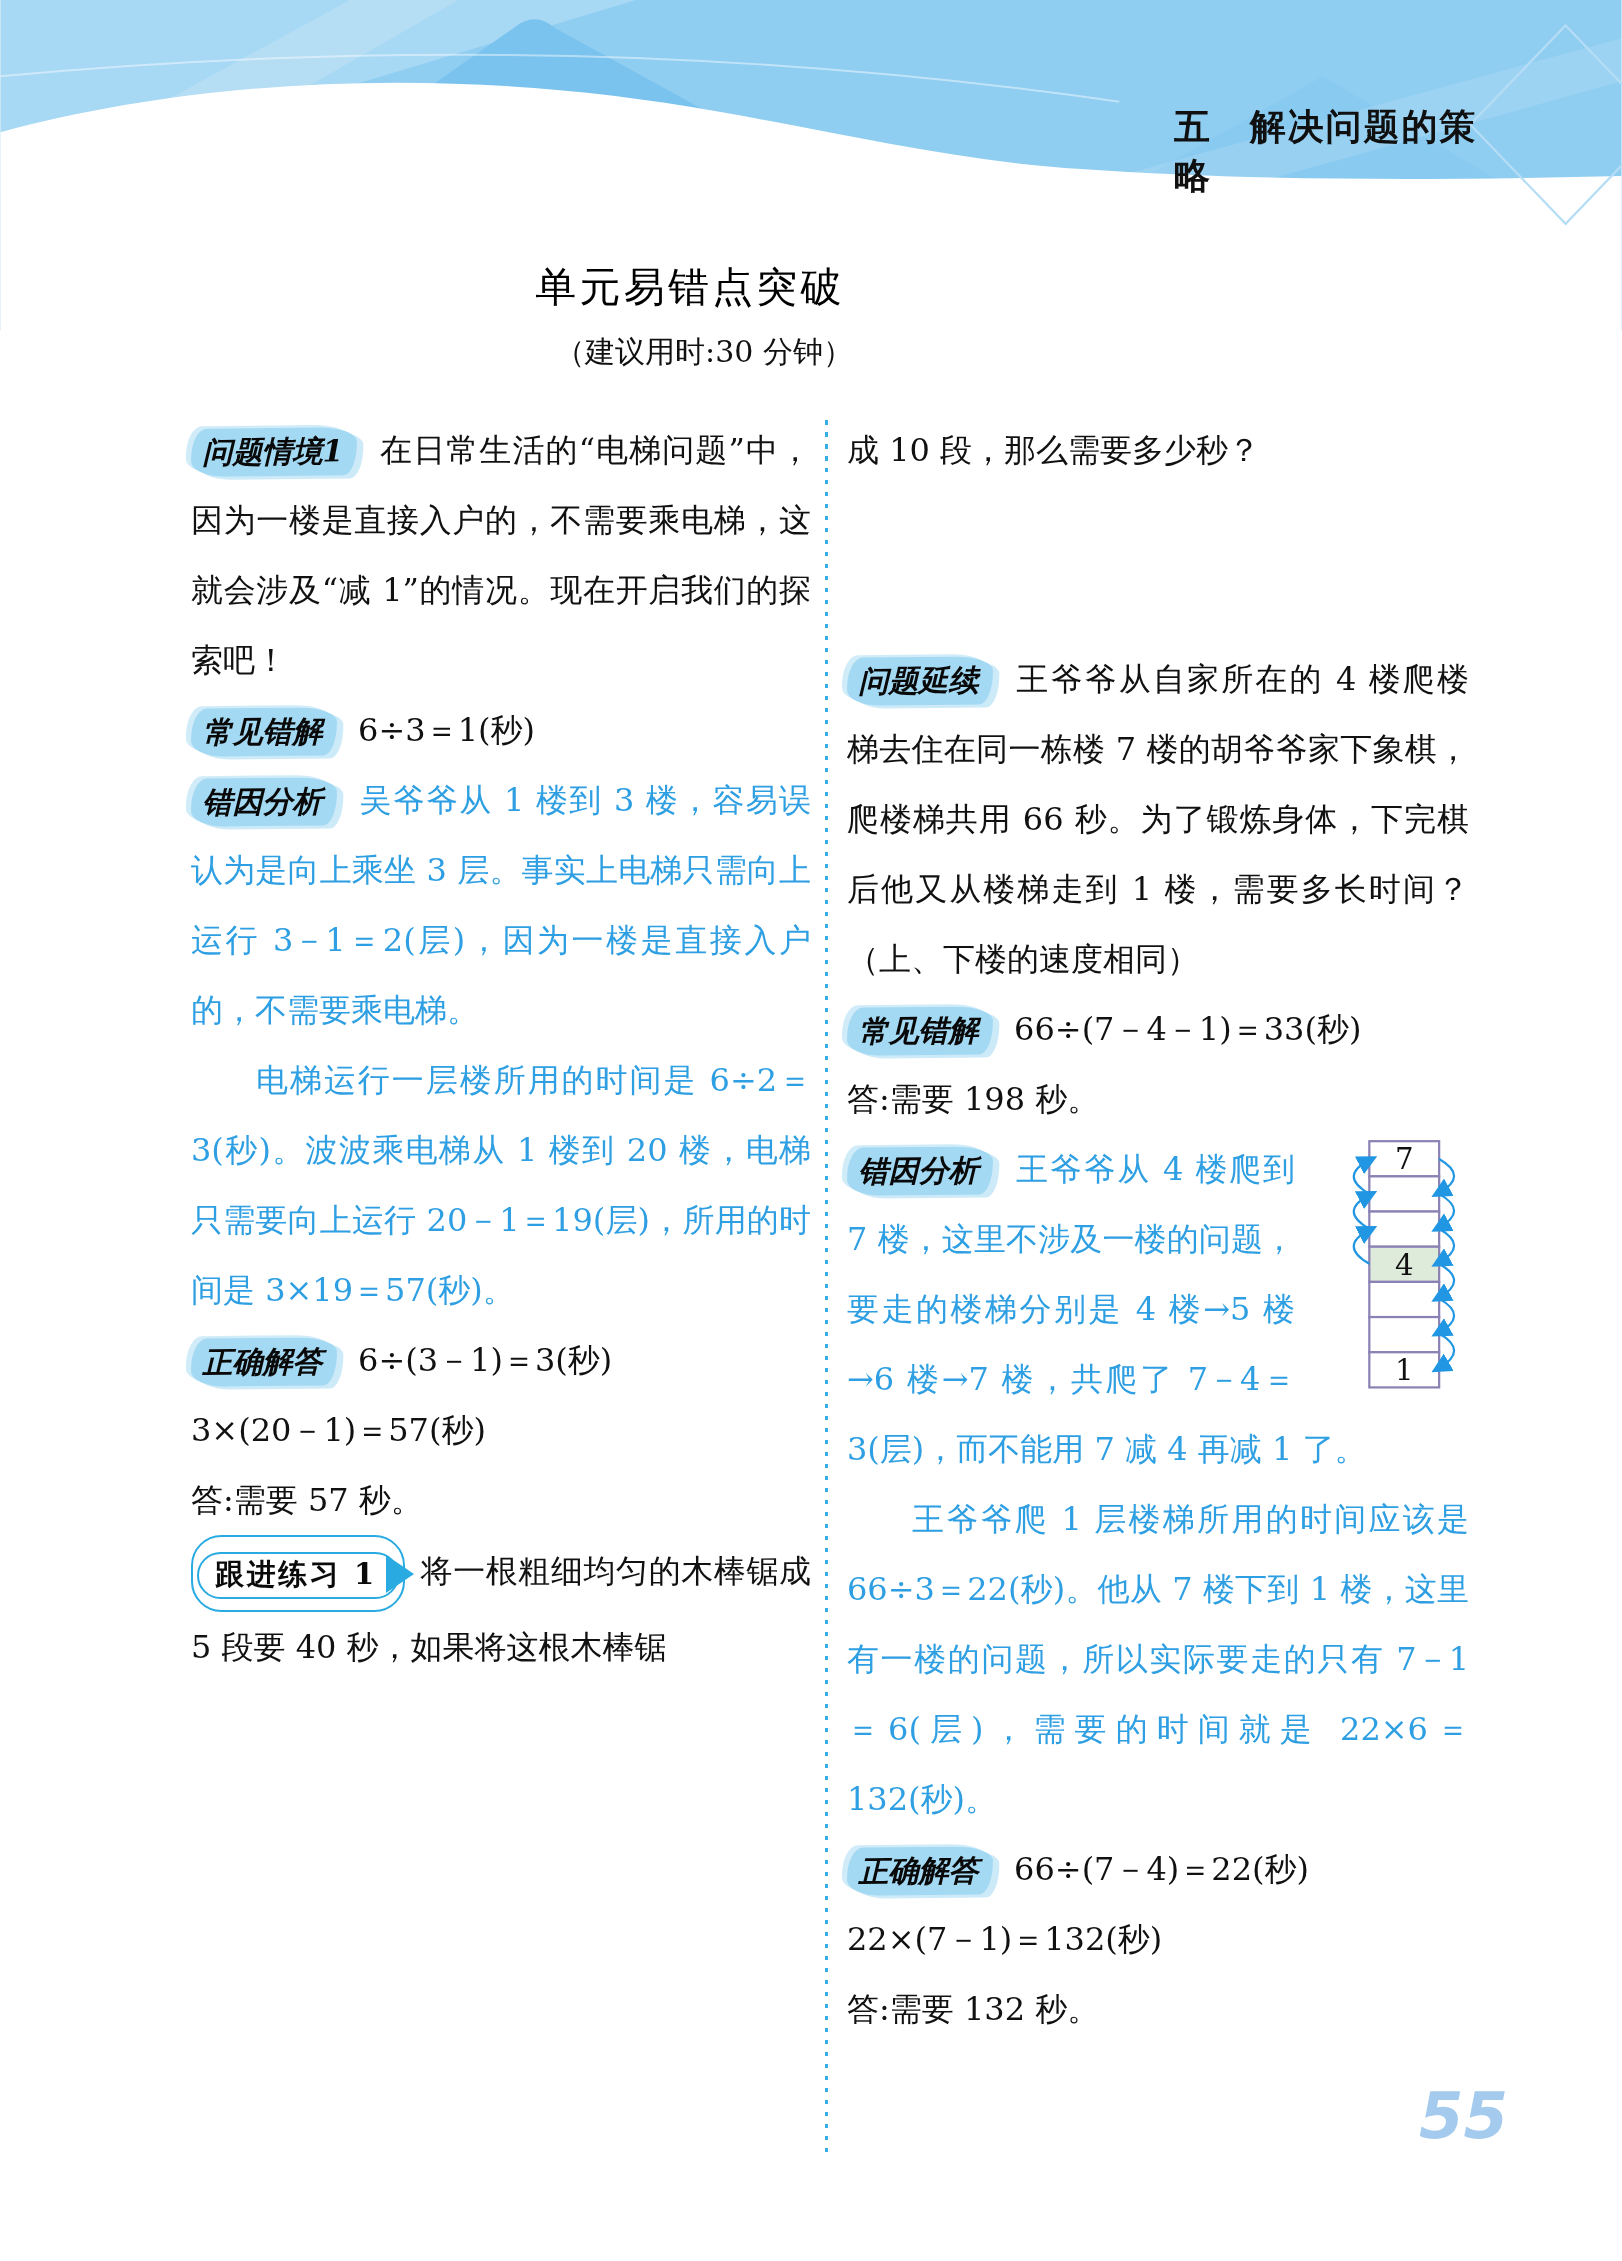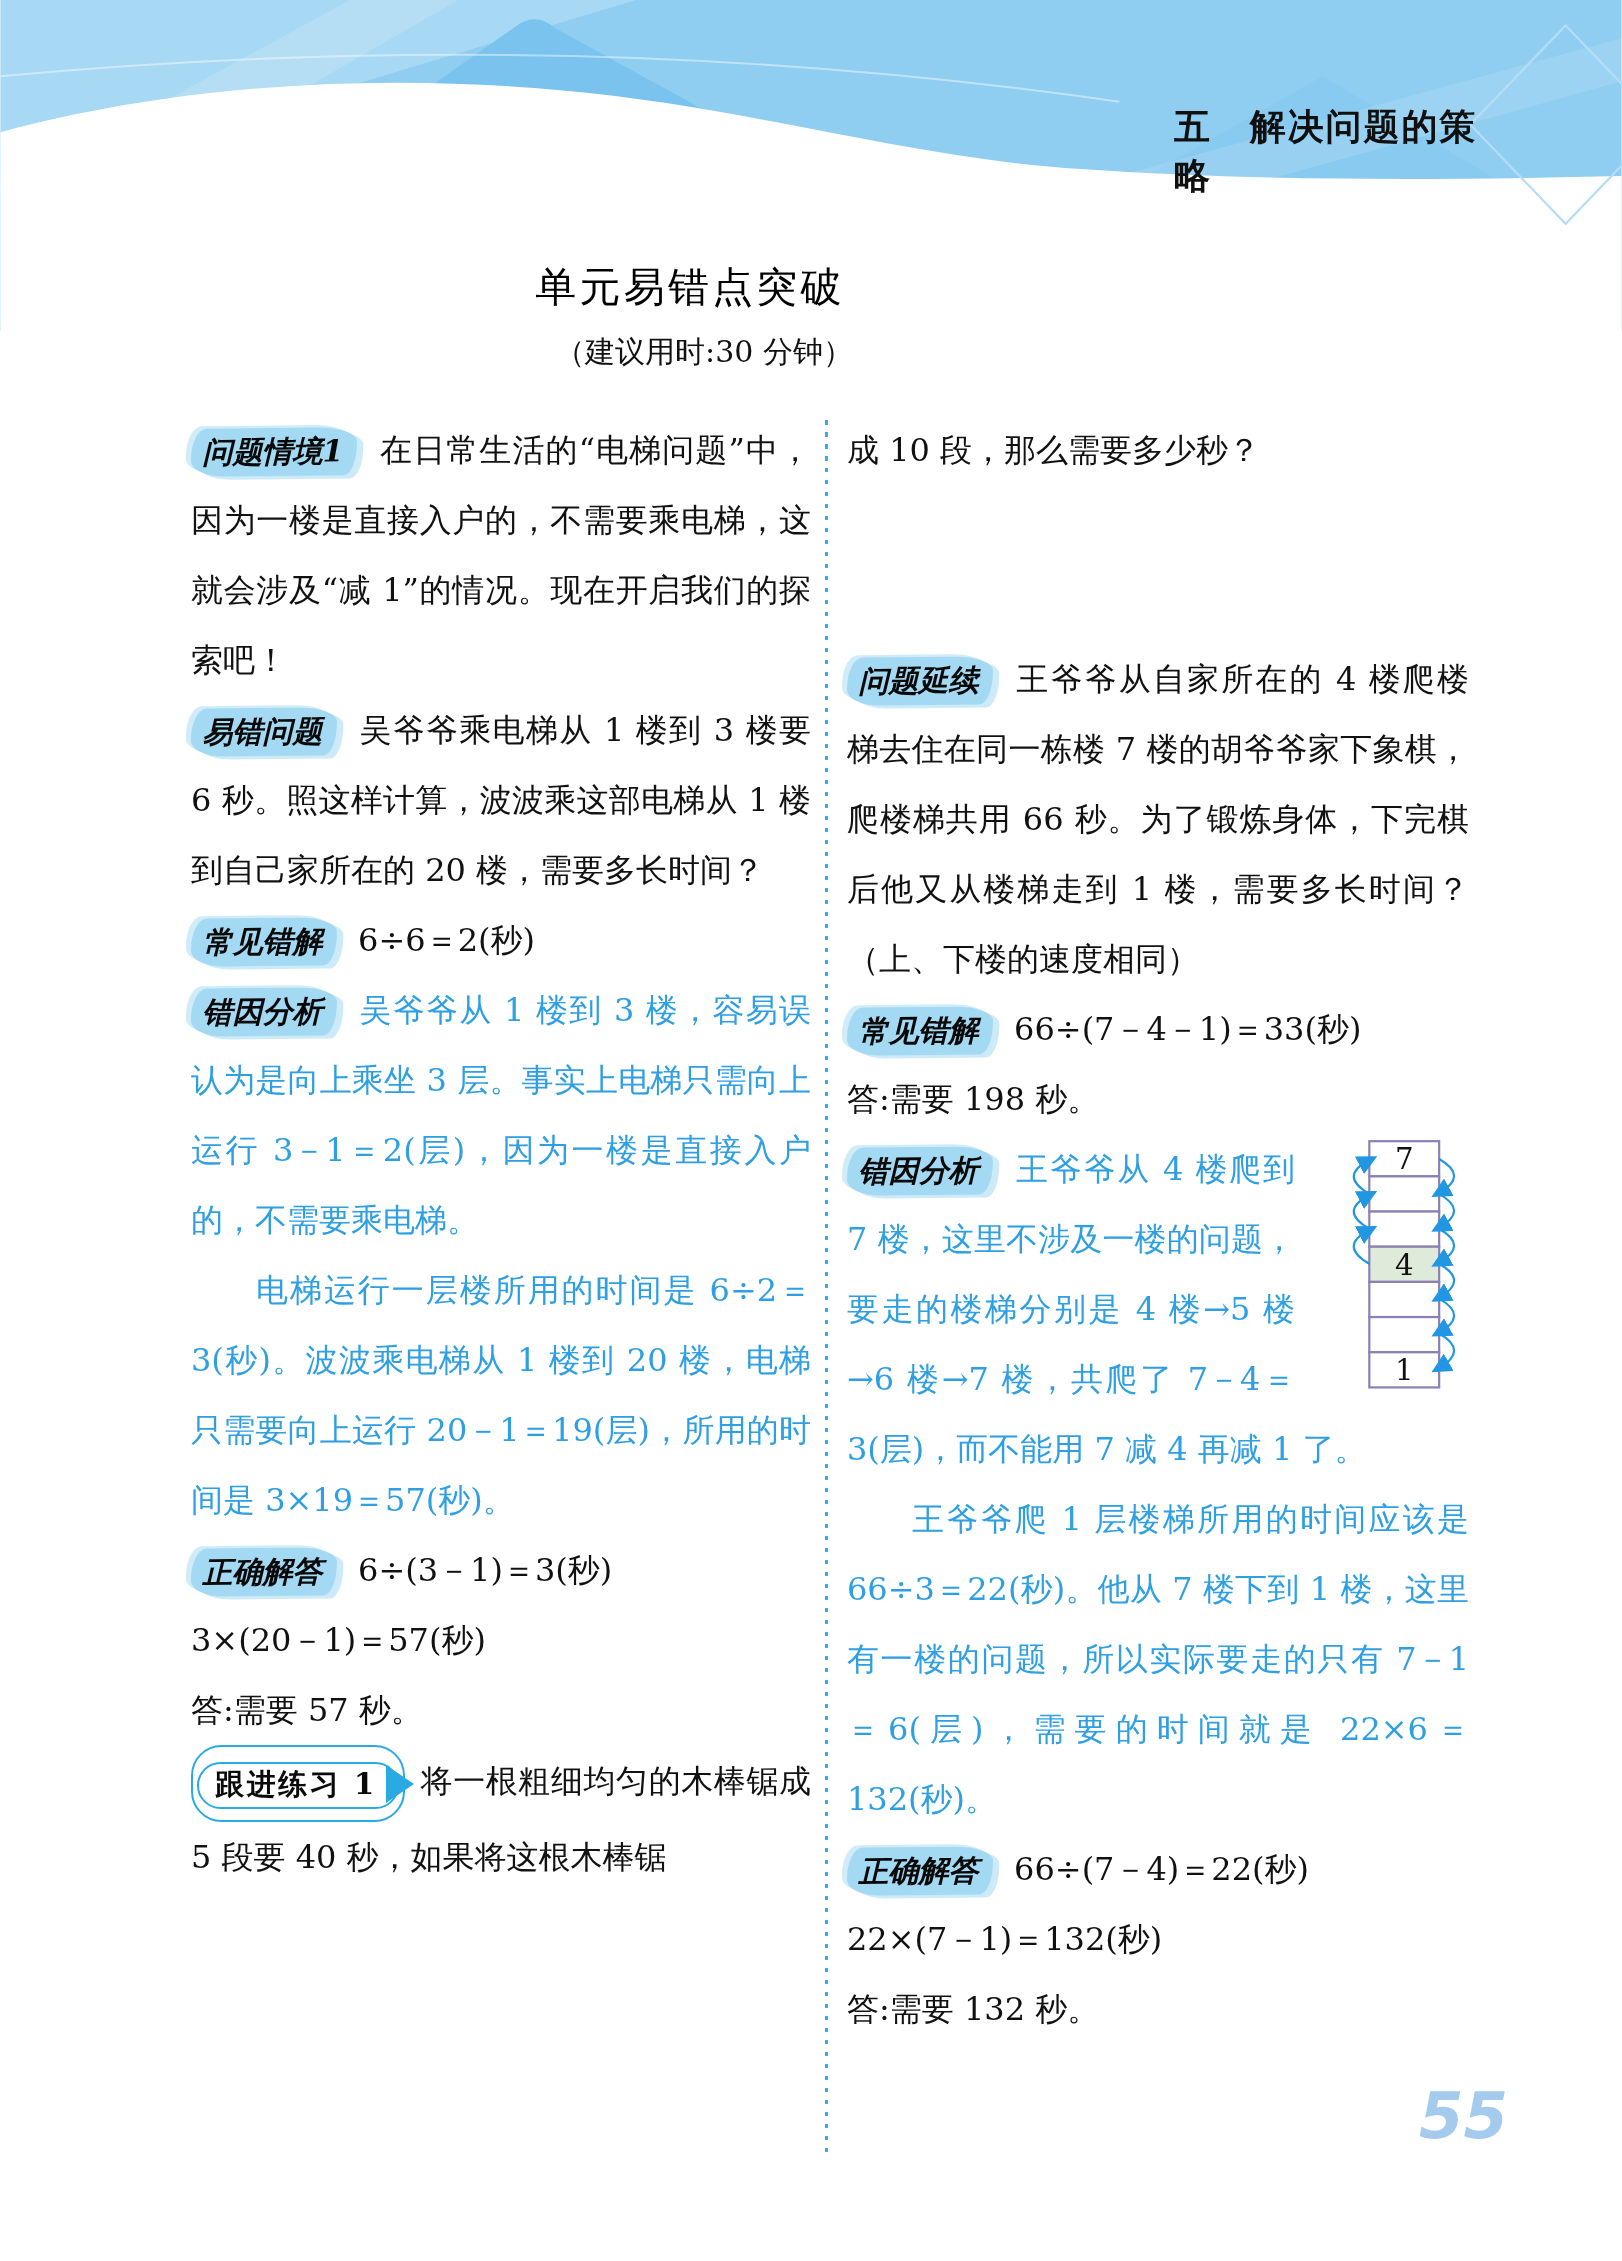--- a/index.html
+++ b/index.html
@@ -63,23 +63,22 @@
   <div class="unit-title">五　解决问题的策略</div>
 
   <div class="main-title">单元易错点突破</div>
   <div class="subtitle">（建议用时:30 分钟）</div>
 
   <div class="divider"></div>
 
   <div class="col col-left">
     <p class="para"><span class="hl-label">问题情境1</span><span>在日常生活的“电梯问题”中，因为一楼是直接入户的，不需要乘电梯，这就会涉及“减 1”的情况。现在开启我们的探索吧！</span></p>
 
-    <p class="para"><span class="hl-label">易错问题</span><span>吴爷爷乘电梯从 1 楼到 3 楼要 6 秒。照这样计算，波波乘这部电梯从 1 楼到自己家所在的 20 楼，需要多长时间？</span></p>
 
-    <p class="para"><span class="hl-label">常见错解</span><span>6÷6＝2(秒)</span></p>
+    <p class="para"><span class="hl-label">常见错解</span><span>6÷3＝1(秒)</span></p>
 
     <p class="para blue"><span class="hl-label">错因分析</span><span>吴爷爷从 1 楼到 3 楼，容易误认为是向上乘坐 3 层。事实上电梯只需向上运行 3－1＝2(层)，因为一楼是直接入户的，不需要乘电梯。</span></p>
 
     <p class="para blue indent"><span>电梯运行一层楼所用的时间是 6÷2＝3(秒)。波波乘电梯从 1 楼到 20 楼，电梯只需要向上运行 20－1＝19(层)，所用的时间是 3×19＝57(秒)。</span></p>
 
     <p class="para"><span class="hl-label">正确解答</span><span>6÷(3－1)＝3(秒)</span><span class="eq-line">3×(20－1)＝57(秒)</span><span class="eq-line">答:需要 57 秒。</span></p>
 
     <p class="para"><span class="pill"><span class="pill-inner">
             <span class="pill-text">跟进练习 1</span>
             <span class="play-arrow"></span>

